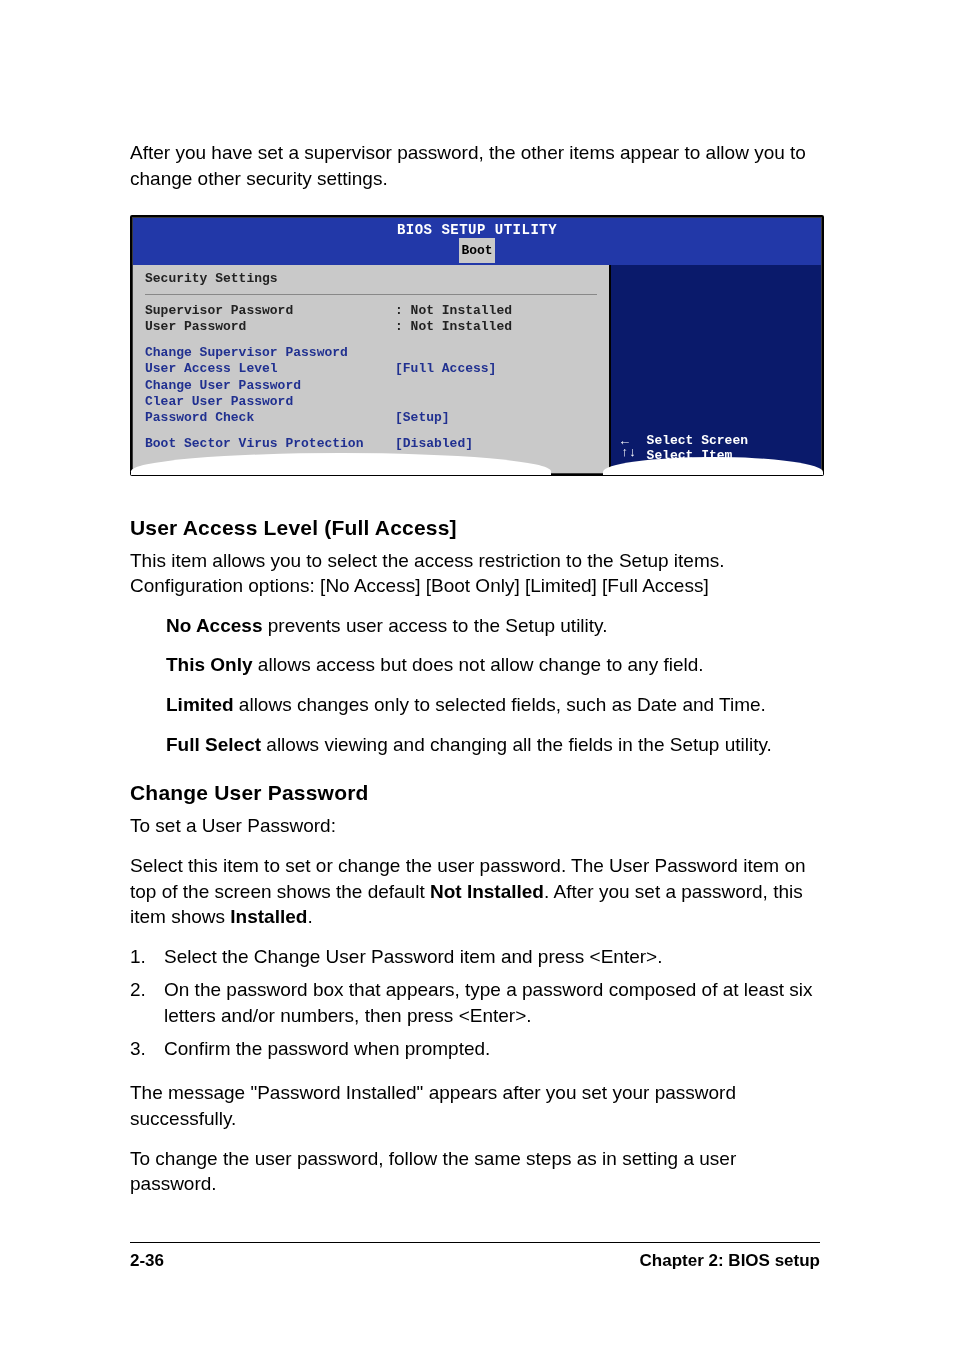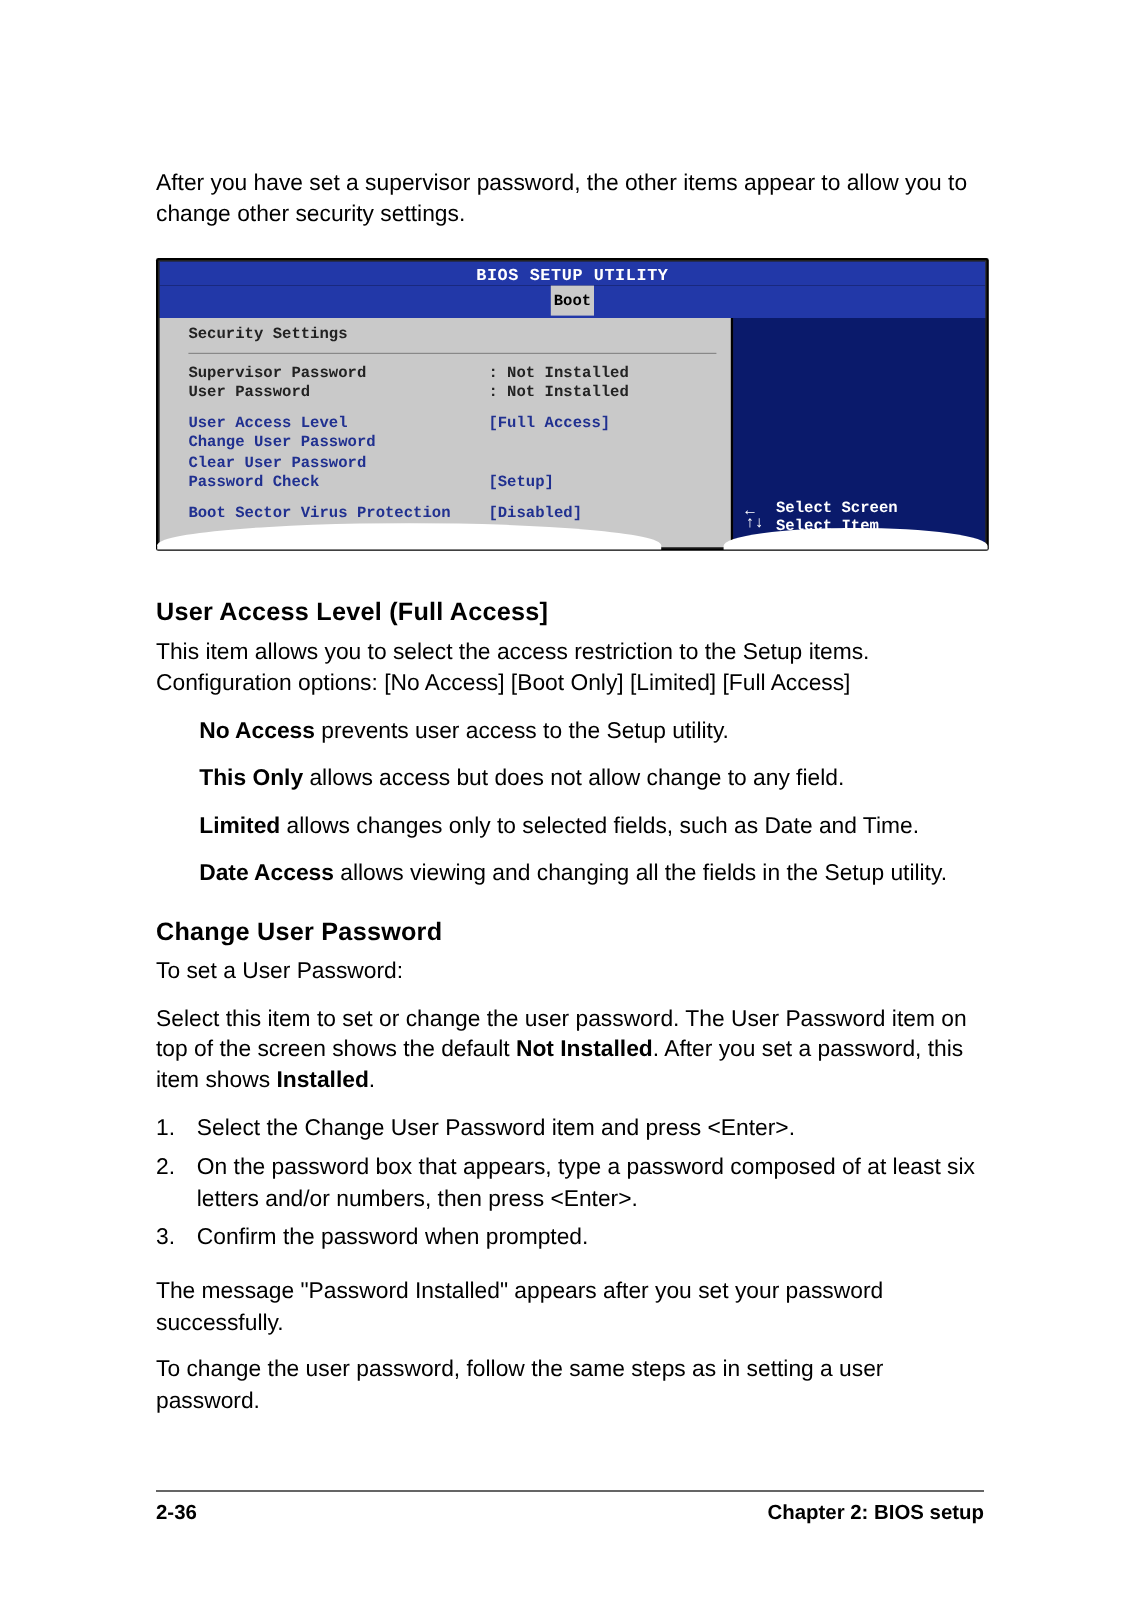--- a/index.html
+++ b/index.html
@@ -6,21 +6,21 @@
   html, body { width: 954px; height: 1351px; background: #fff; font-family: Arial, Helvetica, sans-serif; color: #000; }
   .page { padding: 140px 130px 0 130px; }
   .intro { font-size: 19px; line-height: 1.35; margin-bottom: 24px; }
   .bios-frame { background: #000; padding: 2px; border-radius: 2px; margin-bottom: 40px; }
   .bios-inner { border: 1px solid #3a3a3a; }
   .bios-title-row { background: #2238a8; text-align: center; padding: 2px 0 0 0; }
   .bios-title { font-family: "Courier New", monospace; font-weight: bold; color: #fff; font-size: 14px; letter-spacing: 0.5px; }
   .bios-subtitle-row { background: #2238a8; text-align: center; padding: 0 0 2px 0; }
   .bios-subtitle { display: inline-block; background: #c9c9c9; color: #000; font-family: "Courier New", monospace; font-weight: bold; font-size: 13px; padding: 5px 2px; }
   .bios-body { display: flex; background: #000; position: relative; }
-  .bios-left { flex: 1 1 auto; background: #c9c9c9; padding: 6px 12px 14px 24px; font-family: "Courier New", monospace; font-weight: bold; font-size: 13px; color: #222; line-height: 1.25; border-right: 2px solid #000; }
+  .bios-left { flex: 1 1 auto; background: #c9c9c9; padding: 6px 12px 14px 12px; font-family: "Courier New", monospace; font-weight: bold; font-size: 13px; color: #222; line-height: 1.25; border-right: 2px solid #000; }
   .bios-right { width: 210px; background: #0a1a6b; color: #fff; font-family: "Courier New", monospace; font-weight: bold; font-size: 13px; padding: 10px 8px; position: relative; }
   .bios-row { display: flex; }
   .bios-label { width: 250px; }
   .bios-value { }
   .bios-blue { color: #203090; }
   .bios-hr { border: 0; border-top: 1px solid #888; margin: 6px 0 8px 0; }
   .curve-left-w { position: absolute; left: -2px; bottom: -2px; width: 420px; height: 22px; background: #fff; border-radius: 60% 60% 0 0 / 100% 100% 0 0; }
   .curve-right-w { position: absolute; right: -2px; bottom: -2px; width: 220px; height: 18px; background: #fff; border-radius: 60% 60% 0 0 / 100% 100% 0 0; }
   .nav-hint { position: absolute; bottom: 10px; left: 10px; display: flex; align-items: center; gap: 10px; }
   .arrows { font-size: 13px; line-height: 0.8; }
@@ -62,20 +62,23 @@
           <div class="bios-row">
             <span class="bios-label">Supervisor Password</span>
             <span class="bios-value">: Not Installed</span>
           </div>
           <div class="bios-row">
             <span class="bios-label">User Password</span>
             <span class="bios-value">: Not Installed</span>
           </div>
           <div style="height:10px"></div>
           <div class="bios-row bios-blue">
+            <span class="bios-label">Change Supervisor Password</span>
+          </div>
+          <div class="bios-row bios-blue">
             <span class="bios-label">User Access Level</span>
             <span class="bios-value">[Full Access]</span>
           </div>
           <div class="bios-row bios-blue">
             <span class="bios-label">Change User Password</span>
           </div>
           <div class="bios-row bios-blue">
             <span class="bios-label">Clear User Password</span>
           </div>
           <div class="bios-row bios-blue">
@@ -114,21 +117,21 @@
   <p class="opt-block">
     <span class="bold">No Access</span><span> prevents user access to the Setup utility.</span>
   </p>
   <p class="opt-block">
     <span class="bold">This Only</span><span> allows access but does not allow change to any field.</span>
   </p>
   <p class="opt-block">
     <span class="bold">Limited</span><span> allows changes only to selected fields, such as Date and Time.</span>
   </p>
   <p class="opt-block">
-    <span class="bold">Date Access</span><span> allows viewing and changing all the fields in the Setup utility.</span>
+    <span class="bold">Full Select</span><span> allows viewing and changing all the fields in the Setup utility.</span>
   </p>
 
   <h2 class="h2">Change User Password</h2>
   <p class="para">To set a User Password:</p>
 
   <p class="para">
     <span>Select this item to set or change the user password. The User Password item on top of the screen shows the default </span><span class="bold">Not Installed</span><span>. After you set a password, this item shows </span><span class="bold">Installed</span><span>.</span>
   </p>
 
   <ul class="ol">

